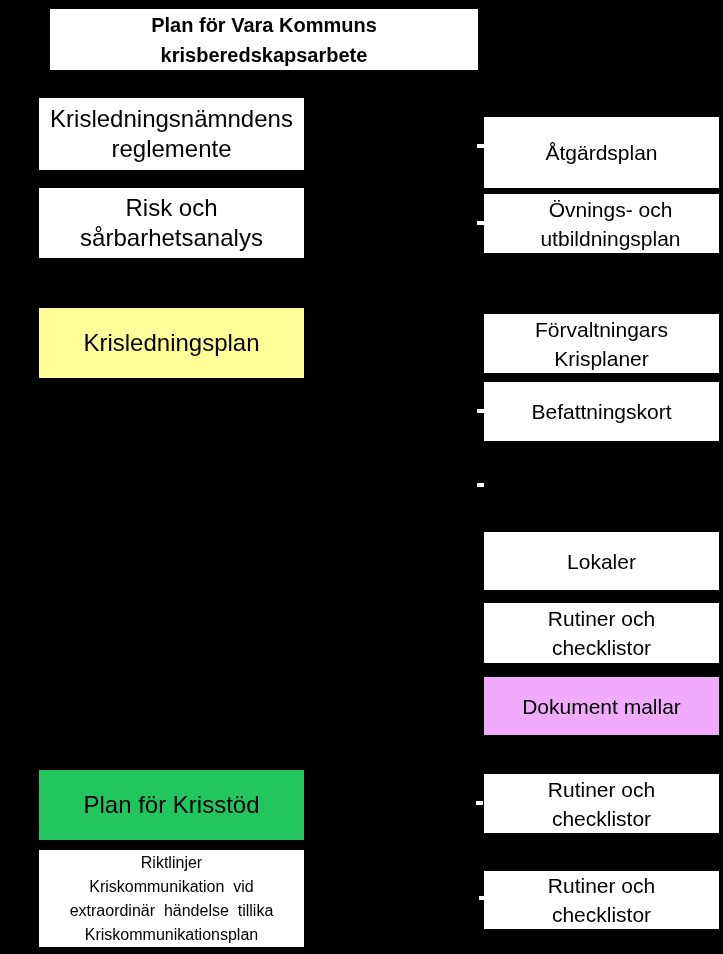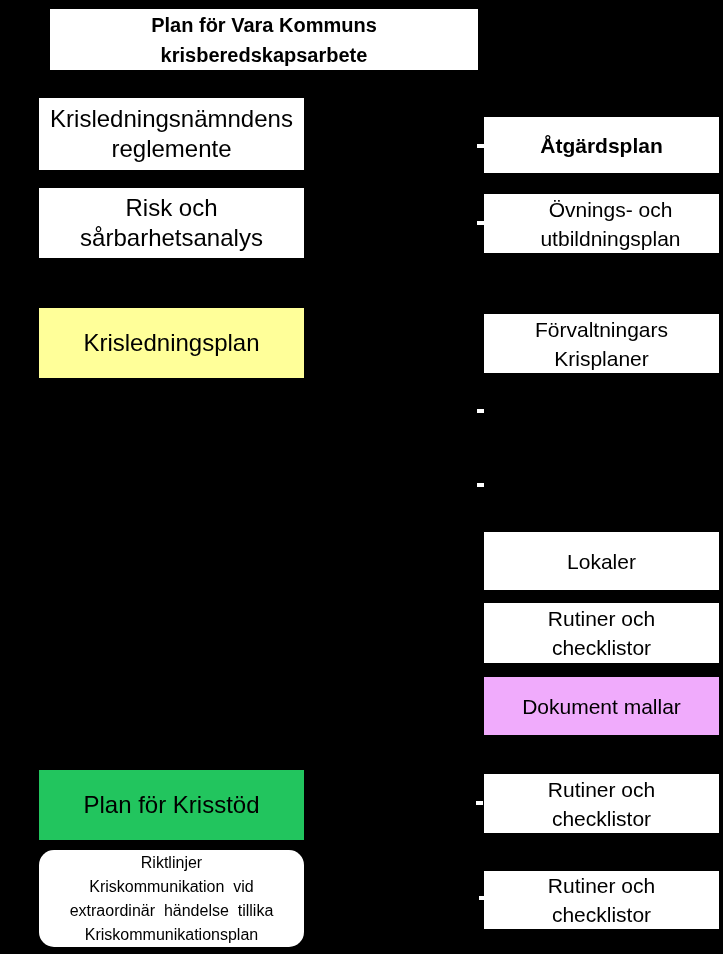--- a/index.html
+++ b/index.html
@@ -39,21 +39,20 @@
     line-height: 30px;
   }
   .right-box {
     left: 484px; width: 235px;
     font-size: 21px;
     line-height: 29px;
   }
   .small-text {
     font-size: 16px;
     line-height: 24px;
-    border-radius: 15px;
   }
   .stub {
     position: absolute;
     width: 7px;
     height: 4px;
     background: #FFFFFF;
   }
 </style>
 </head>
 <body>
@@ -71,28 +70,29 @@
 
   <div class="box left-box" style="top: 308px; height: 70px; background-color: rgb(255, 255, 153);">Krisledningsplan</div>
 
   <div class="box left-box" style="top: 770px; height: 70px; background-color: #22c55e;">Plan för Krisstöd</div>
 
   <div class="box left-box small-text" style="top: 850px; height: 97px; background-color: rgb(255, 255, 255);">Riktlinjer
 Kriskommunikation  vid
 extraordinär  händelse  tillika
 Kriskommunikationsplan</div>
 
-  <div class="box right-box" style="top: 117px; height: 56px; background-color: rgb(255, 255, 255); font-weight: bold;">Åtgärdsplan</div>
+  <div class="box right-box" style="top: 117px; height: 71px; background-color: rgb(255, 255, 255);">Åtgärdsplan</div>
 
   <div class="box right-box" style="top: 194px; height: 59px; background-color: rgb(255, 255, 255); padding-left: 18px;">Övnings- och
 utbildningsplan</div>
 
   <div class="box right-box" style="top: 314px; height: 59px; background-color: rgb(255, 255, 255);">Förvaltningars
 Krisplaner</div>
 
+  <div class="box right-box" style="top: 382px; height: 59px; background-color: rgb(255, 255, 255);">Befattningskort</div>
 
 
   <div class="box right-box" style="top: 532px; height: 58px; background-color: rgb(255, 255, 255);">Lokaler</div>
 
   <div class="box right-box" style="top: 603px; height: 60px; background-color: rgb(255, 255, 255);">Rutiner och
 checklistor</div>
 
   <div class="box right-box" style="top: 677px; height: 58px; background-color: #f0abfc;">Dokument mallar</div>
 
   <div class="box right-box" style="top: 774px; height: 59px; background-color: rgb(255, 255, 255);">Rutiner och

